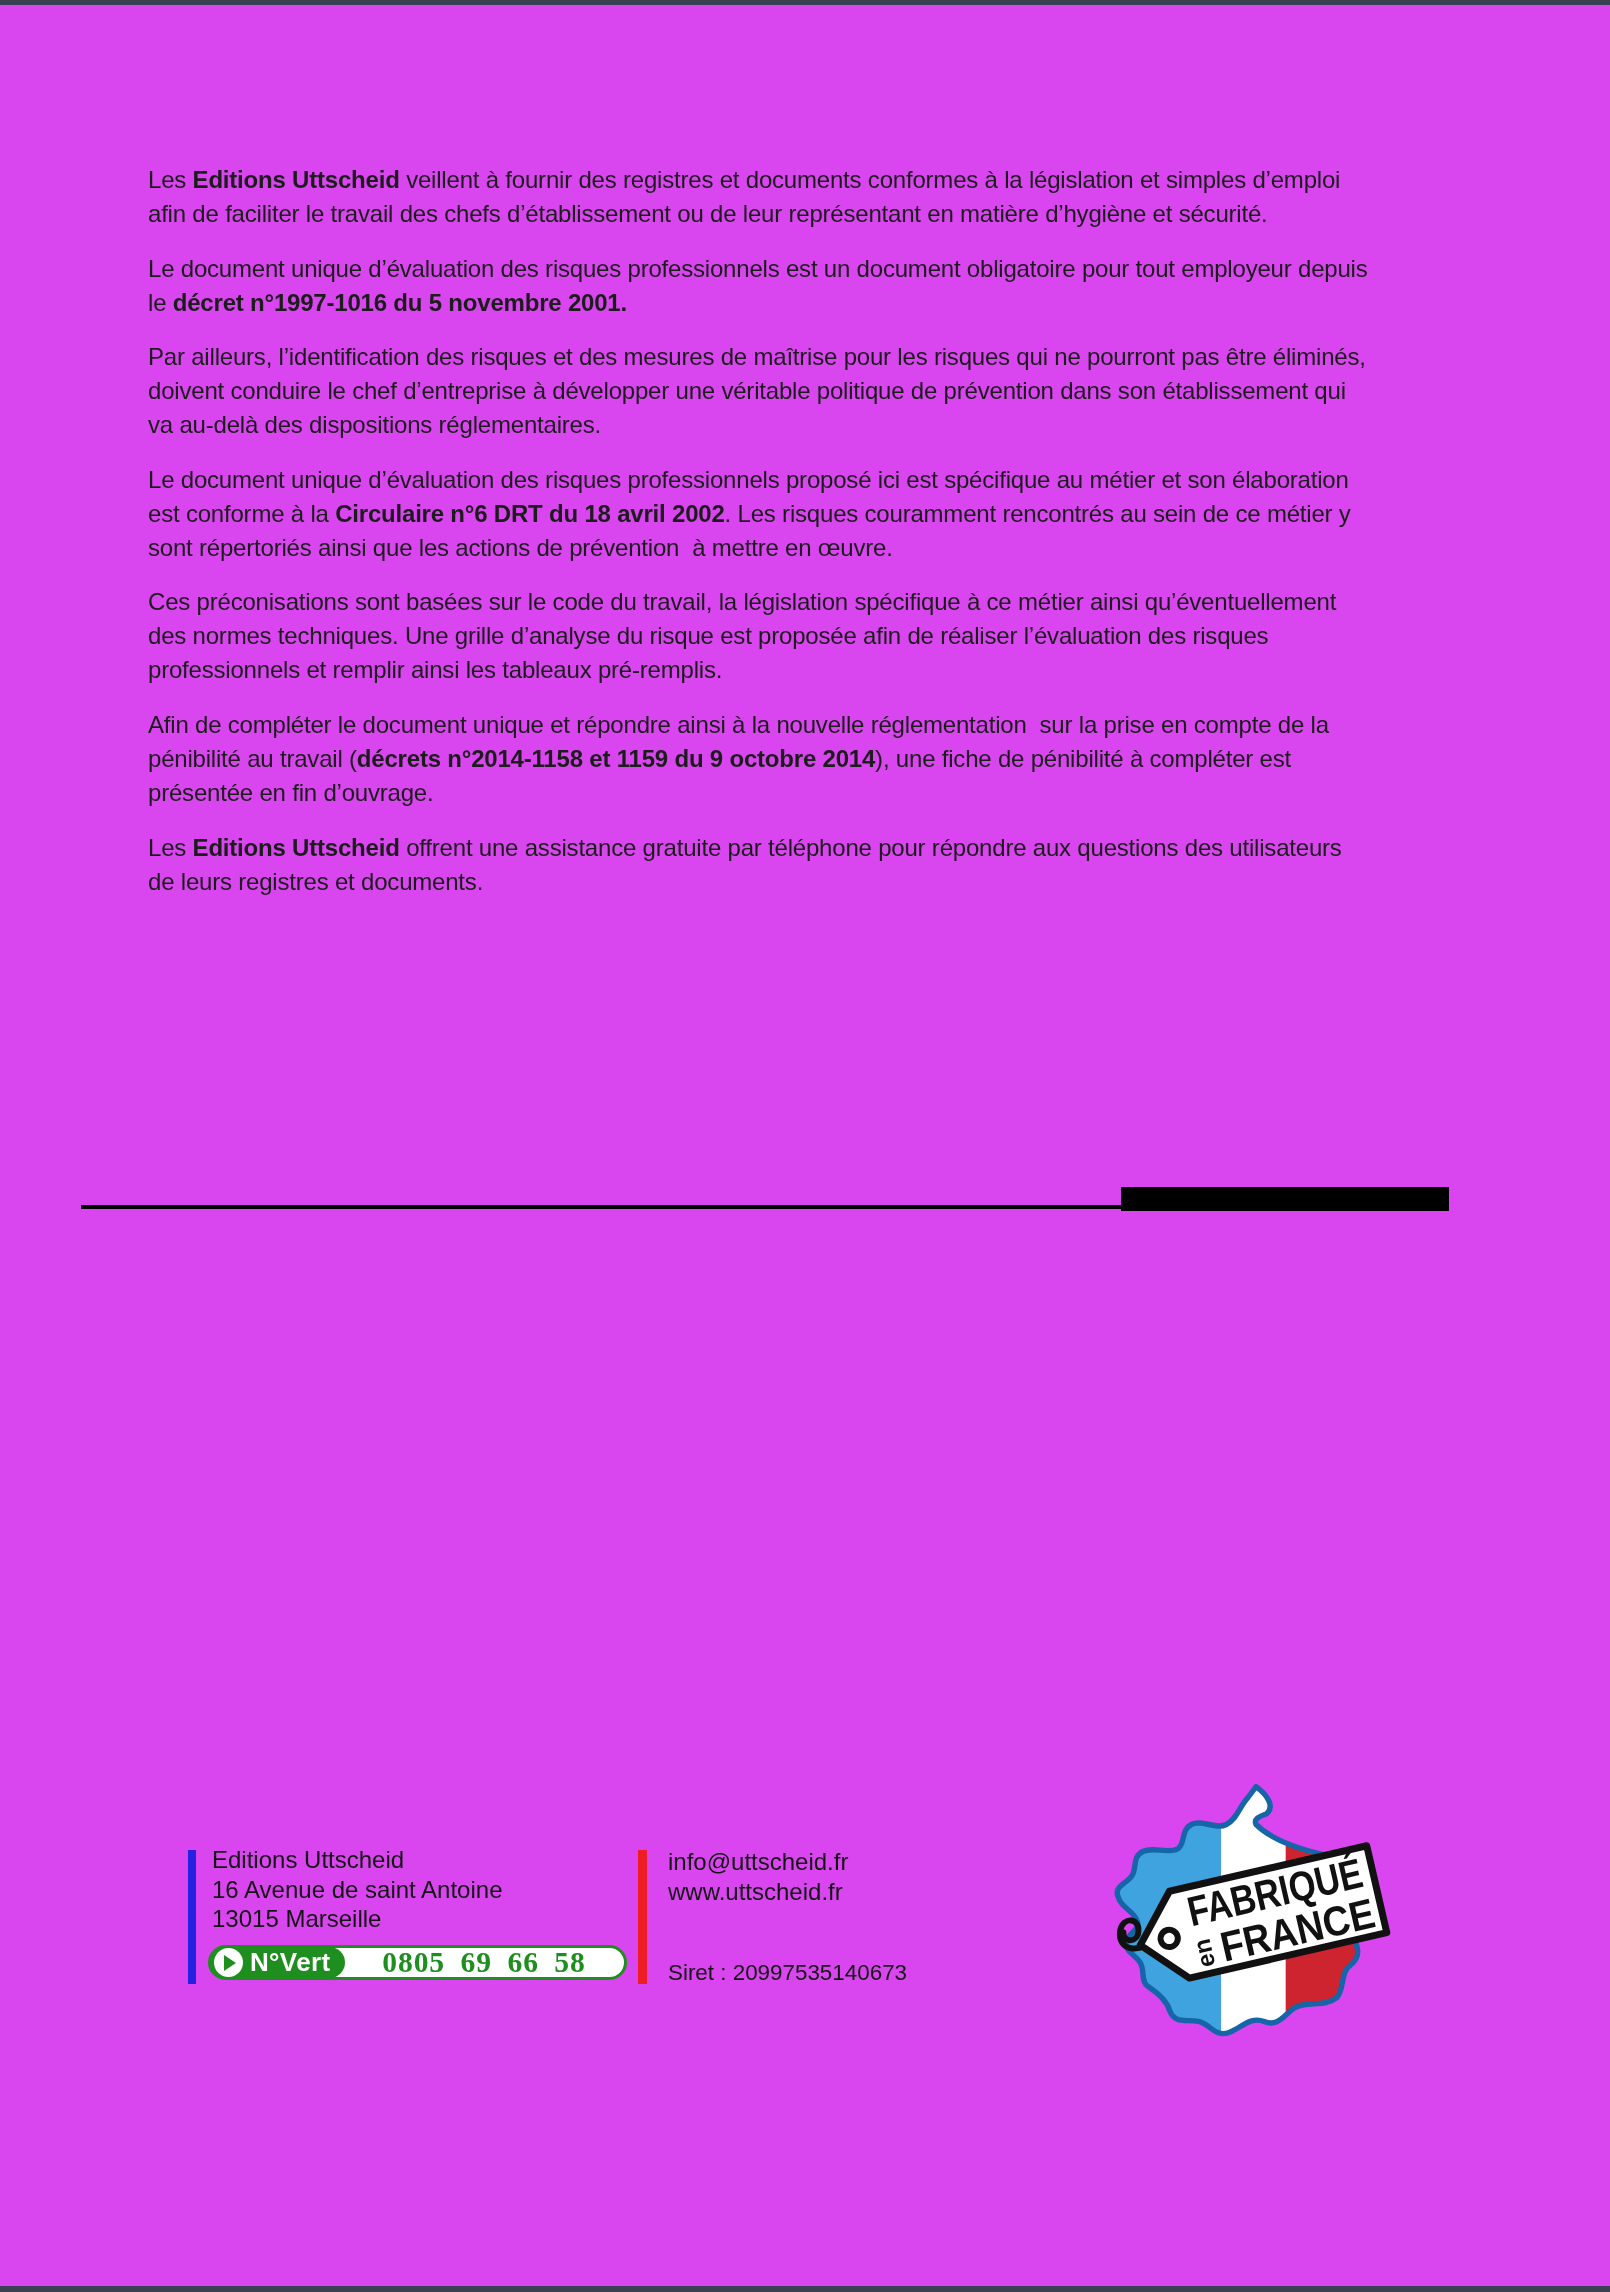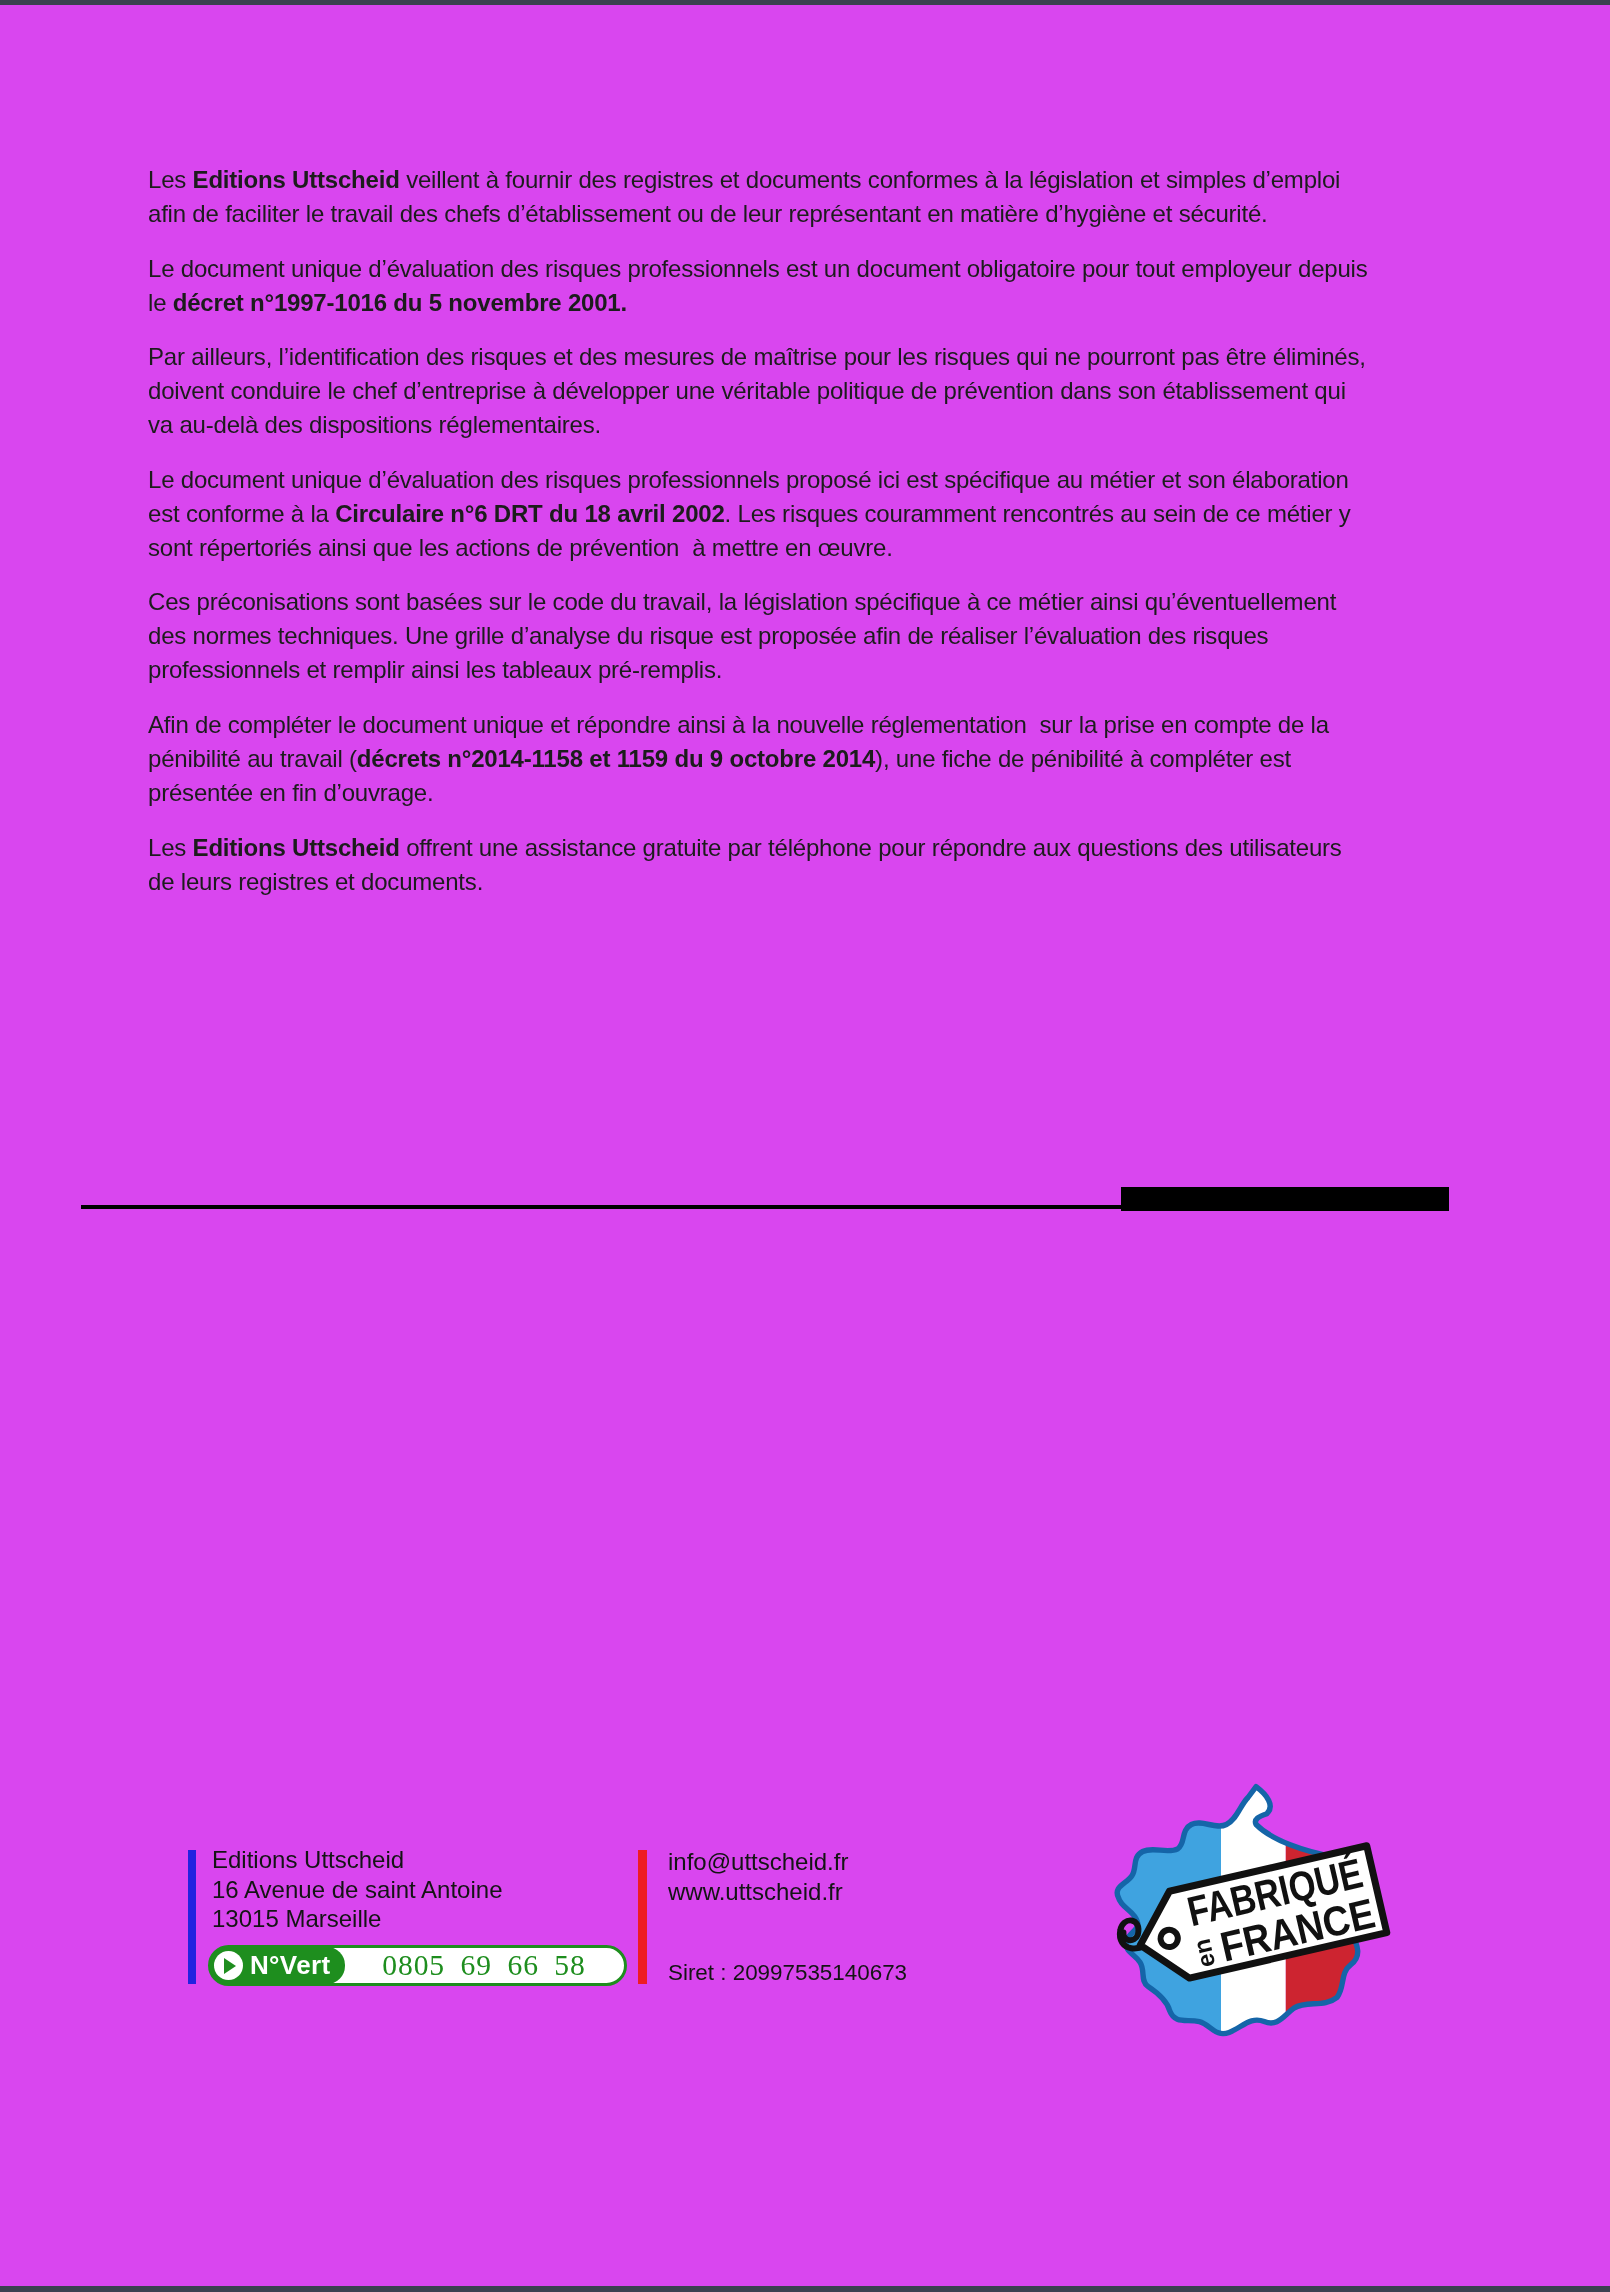--- a/index.html
+++ b/index.html
@@ -28,40 +28,40 @@
   .accent-bar{position:absolute;top:1850px;height:134px;}
   .accent-bar.blue{left:188px;width:8px;}
   .accent-bar.red{left:638px;width:9px;}
 
   .addr-block{position:absolute;left:212px;top:1845px;font-size:24px;line-height:29.6px;color:#141414;}
   .contact-block{position:absolute;left:668px;top:1847px;font-size:24px;line-height:30px;color:#141414;}
   .siret-line{position:absolute;left:668px;top:1960px;font-size:22.4px;color:#141414;}
 
   
   .badge{
-    position:absolute;left:208px;top:1945px;width:419px;height:41px;
+    position:absolute;left:208px;top:1945px;width:419px;height:35px;
     border:3.6px solid #1e8e1e;border-radius:23px;background:#fff;
     box-sizing:border-box;display:flex;align-items:stretch;
   }
   .badge-left{
     background:#1e8e1e;border-radius:18px;margin:-0.9px;
     display:flex;align-items:center;padding:0 14.3px 0 3.6px;
   }
   .badge-circle{
     width:29px;height:29px;border-radius:50%;background:#fff;
     display:flex;align-items:center;justify-content:center;margin-right:7.2px;flex:0 0 auto;
   }
   .badge-tri{
     width:0;height:0;border-top:8px solid transparent;border-bottom:8px solid transparent;
     border-left:12.5px solid #1e8e1e;margin-left:3.6px;
   }
   .badge-label{color:#fff;font-weight:700;font-size:26px;letter-spacing:0.4px;white-space:nowrap;}
   .badge-right{flex:1;display:flex;align-items:center;justify-content:center;}
   .badge-number{
-    font-family:"Liberation Serif",serif;font-weight:400;font-size:29.6px;color:#1e8e1e;
+    font-family:"Liberation Serif",serif;font-weight:700;font-size:29.6px;color:#1e8e1e;
     letter-spacing:0.9px;word-spacing:7.2px;white-space:nowrap;
   }
 
   
   .fif{position:absolute;left:1113px;top:1784px;width:270px;height:270px;overflow:visible;}
   .fif text{font-family:"Liberation Sans",sans-serif;}
 </style>
 </head>
 <body>
 

